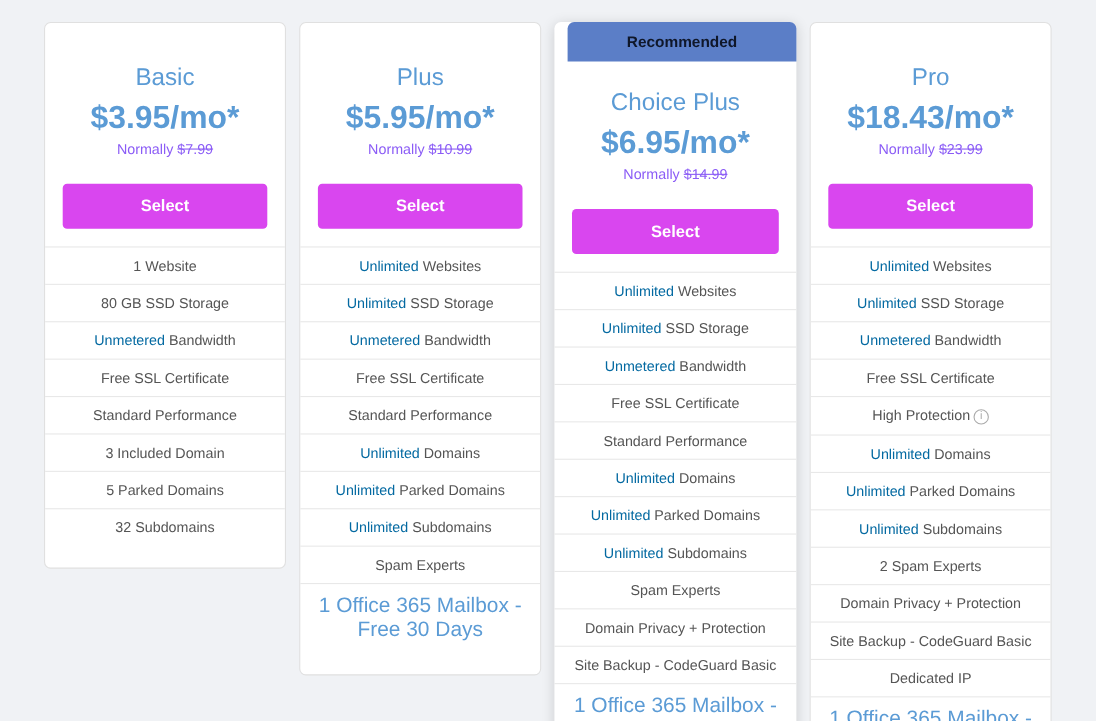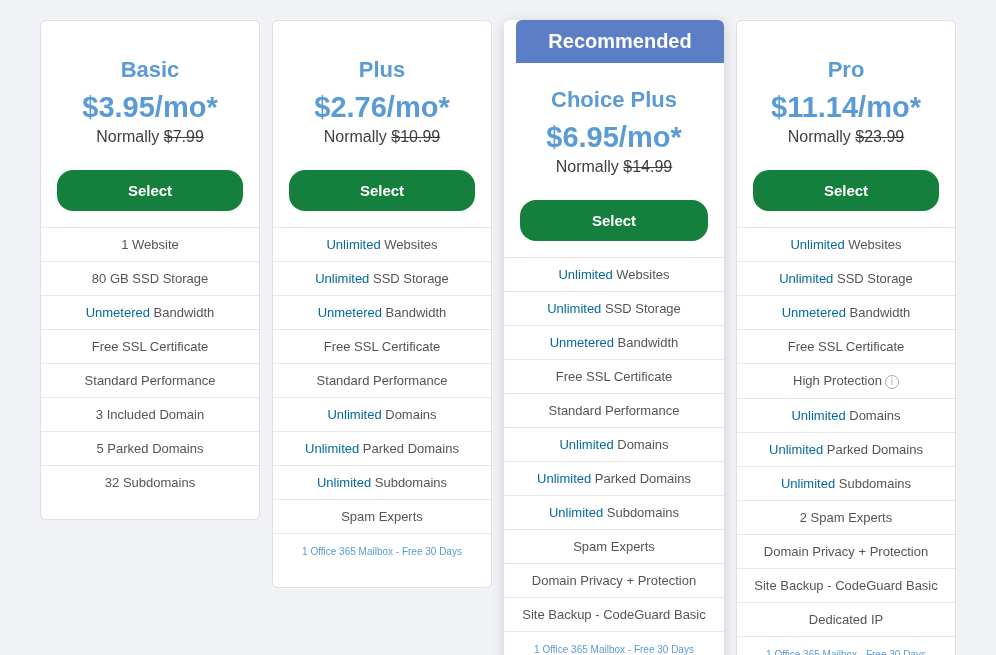--- a/index.html
+++ b/index.html
@@ -26,60 +26,60 @@
       width: 220px;
       padding: 0 0 20px 0;
       position: relative;
     }
     .plan-card.recommended {
       border: none;
       box-shadow: 0 2px 12px rgba(0,0,0,0.15);
     }
     .recommended-badge {
       background: #5b7ec7;
-      color: #ffffff;
+      color: #0f172a;
       text-align: center;
       padding: 10px 0;
-      font-size: 20px;
+      font-size: 14px;
       font-weight: bold;
       border-radius: 6px 6px 0 0;
       margin-left: 12px;
     }
     .plan-header {
       text-align: center;
       padding: 24px 16px 10px;
     }
     .plan-name {
       color: #5b9bd5;
       font-size: 22px;
-      font-weight: bold;
+      font-weight: normal;
       margin-bottom: 8px;
     }
     .plan-price {
       color: #5b9bd5;
       font-size: 29px;
       font-weight: bold;
       margin-bottom: 4px;
     }
     .plan-normal {
-      color: #404040;
-      font-size: 16px;
+      color: #8b5cf6;
+      font-size: 13px;
       margin-bottom: 14px;
     }
     .plan-normal s {
       text-decoration: line-through;
     }
     .select-btn {
       display: block;
       width: calc(100% - 32px);
       margin: 0 16px 16px;
-      background: #15803d;
+      background: #d946ef;
       color: #fff;
       border: none;
-      border-radius: 16px;
+      border-radius: 4px;
       padding: 12px 12px;
       font-size: 15px;
       font-weight: bold;
       cursor: pointer;
       text-align: center;
     }
     .features-list {
       list-style: none;
       padding: 0;
     }
@@ -88,21 +88,21 @@
       padding: 9px 0;
       font-size: 13px;
       color: #555;
       text-align: center;
     }
     .features-list li .highlight {
       color: #0369a1;
     }
     .features-list li .link-blue {
       color: #5b9bd5;
-      font-size: 10px;
+      font-size: 19px;
     }
     .info-icon {
       display: inline-block;
       width: 14px;
       height: 14px;
       border: 1px solid #aaa;
       border-radius: 50%;
       font-size: 10px;
       line-height: 12px;
       text-align: center;
@@ -132,21 +132,21 @@
         <li><span>Free SSL Certificate</span></li>
         <li><span>Standard Performance</span></li>
         <li><span>3 Included Domain</span></li>
         <li><span>5 Parked Domains</span></li>
         <li><span>32 Subdomains</span></li>
       </ul>
     </div>
     <div class="plan-card">
       <div class="plan-header">
         <div class="plan-name">Plus</div>
-        <div class="plan-price">$2.76/mo*</div>
+        <div class="plan-price">$5.95/mo*</div>
         <div class="plan-normal">Normally <s>$10.99</s></div>
       </div>
       <button class="select-btn">Select</button>
       <ul class="features-list">
         <li><span class="highlight">Unlimited</span><span> Websites</span></li>
         <li><span class="highlight">Unlimited</span><span> SSD Storage</span></li>
         <li><span class="highlight">Unmetered</span><span> Bandwidth</span></li>
         <li><span>Free SSL Certificate</span></li>
         <li><span>Standard Performance</span></li>
         <li><span class="highlight">Unlimited</span><span> Domains</span></li>
@@ -175,21 +175,21 @@
         <li><span class="highlight">Unlimited</span><span> Subdomains</span></li>
         <li><span>Spam Experts</span></li>
         <li><span>Domain Privacy + Protection</span></li>
         <li><span>Site Backup - CodeGuard Basic</span></li>
         <li><span class="link-blue">1 Office 365 Mailbox - Free 30 Days</span></li>
       </ul>
     </div>
     <div class="plan-card">
       <div class="plan-header">
         <div class="plan-name">Pro</div>
-        <div class="plan-price">$11.14/mo*</div>
+        <div class="plan-price">$18.43/mo*</div>
         <div class="plan-normal">Normally <s>$23.99</s></div>
       </div>
       <button class="select-btn">Select</button>
       <ul class="features-list">
         <li><span class="highlight">Unlimited</span><span> Websites</span></li>
         <li><span class="highlight">Unlimited</span><span> SSD Storage</span></li>
         <li><span class="highlight">Unmetered</span><span> Bandwidth</span></li>
         <li><span>Free SSL Certificate</span></li>
         <li><span>High Protection</span><span class="info-icon">i</span></li>
         <li><span class="highlight">Unlimited</span><span> Domains</span></li>

